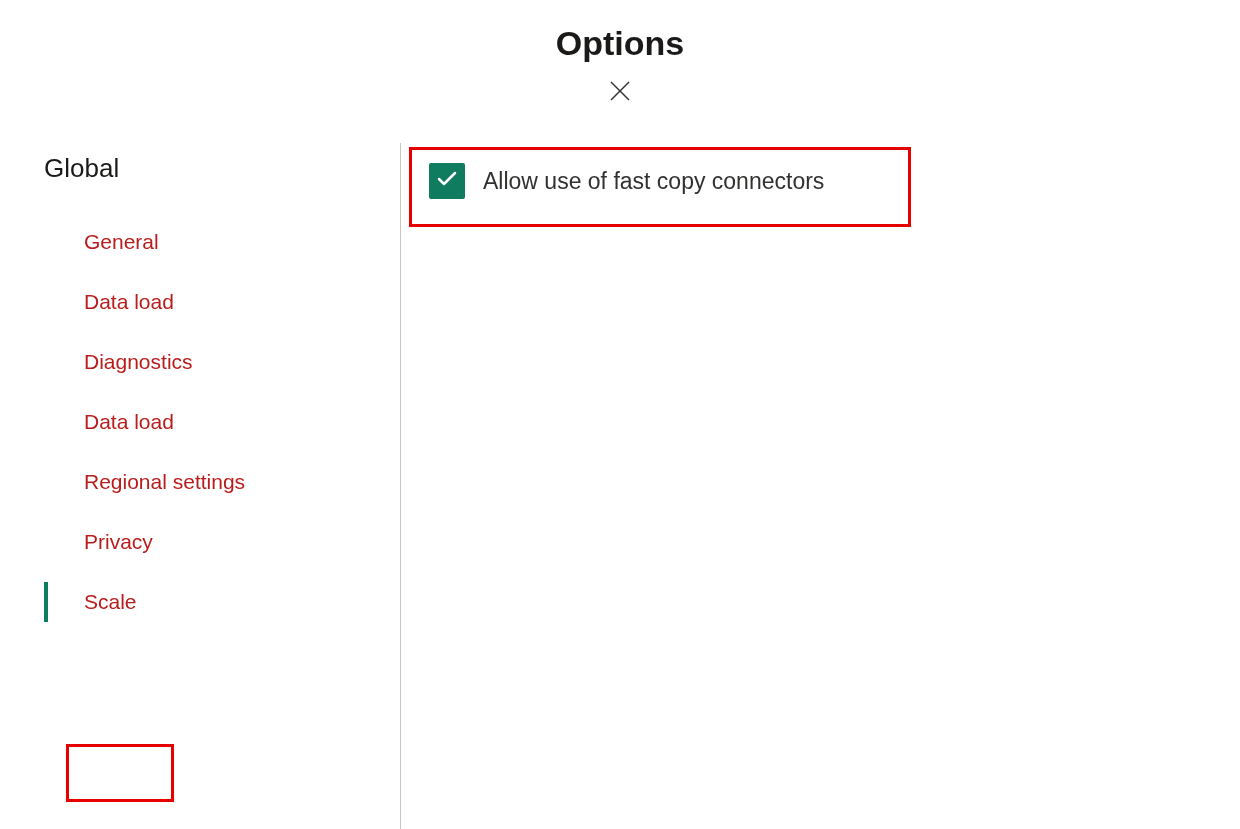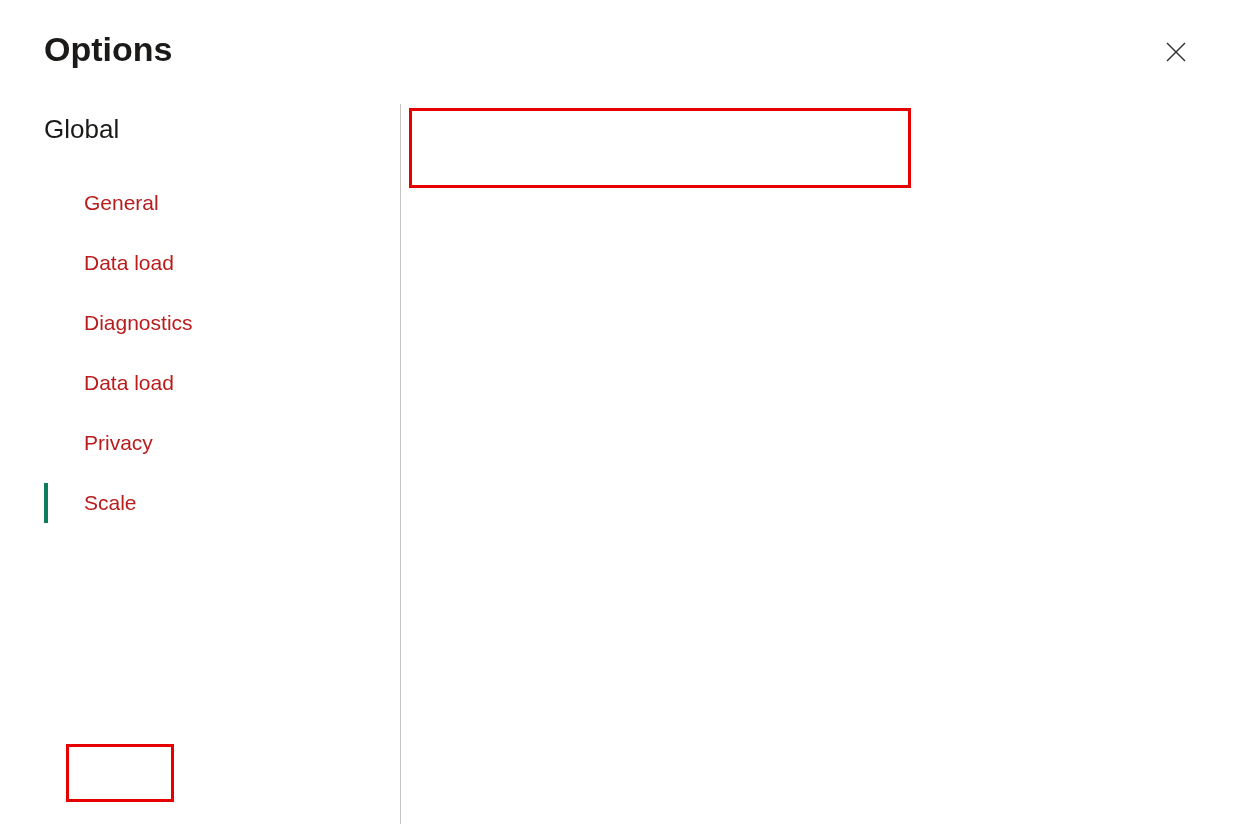--- a/index.html
+++ b/index.html
@@ -11,22 +11,23 @@
       font-family: 'Segoe UI', Tahoma, Geneva, Verdana, sans-serif;
       background: #ffffff;
       width: 1240px;
       height: 829px;
       position: relative;
       color: #323130;
     }
     .header {
       padding: 24px 44px 0 44px;
       display: flex;
-      justify-content: space-between;
+      justify-content: flex-start;
       align-items: center;
+      flex-direction: column;
     }
     .title {
       font-size: 34px;
       font-weight: 700;
       color: #1b1a19;
     }
     .close-btn {
       width: 40px;
       height: 40px;
       display: flex;
@@ -150,24 +151,35 @@
 </div>
 
 <div class="content">
   <div class="sidebar">
     <div class="section-header">Global</div>
     <div class="nav-item">General</div>
     <div class="nav-item">Data load</div>
     <div class="nav-item">Diagnostics</div>
 
     <div class="nav-item">Data load</div>
+    <div class="nav-item">Regional settings</div>
     <div class="nav-item">Privacy</div>
     <div class="nav-item selected">Scale</div>
   </div>
 
   <div class="divider"></div>
 
   <div class="main-panel">
+    <div class="checkbox-row">
+      <div class="checkbox">
+        <span>
+          <svg viewBox="0 0 24 24">
+            <path d="M4 12 L9 17 L20 6" stroke="#ffffff" stroke-width="2.5" fill="none" stroke-linecap="round" stroke-linejoin="round"></path>
+          </svg>
+        </span>
+      </div>
+      <span class="checkbox-label">Allow use of fast copy connectors</span>
+    </div>
     <div class="highlight-box-main"></div>
   </div>
 </div>
 
 <div class="highlight-box-nav"></div>
 
 </body></html>

